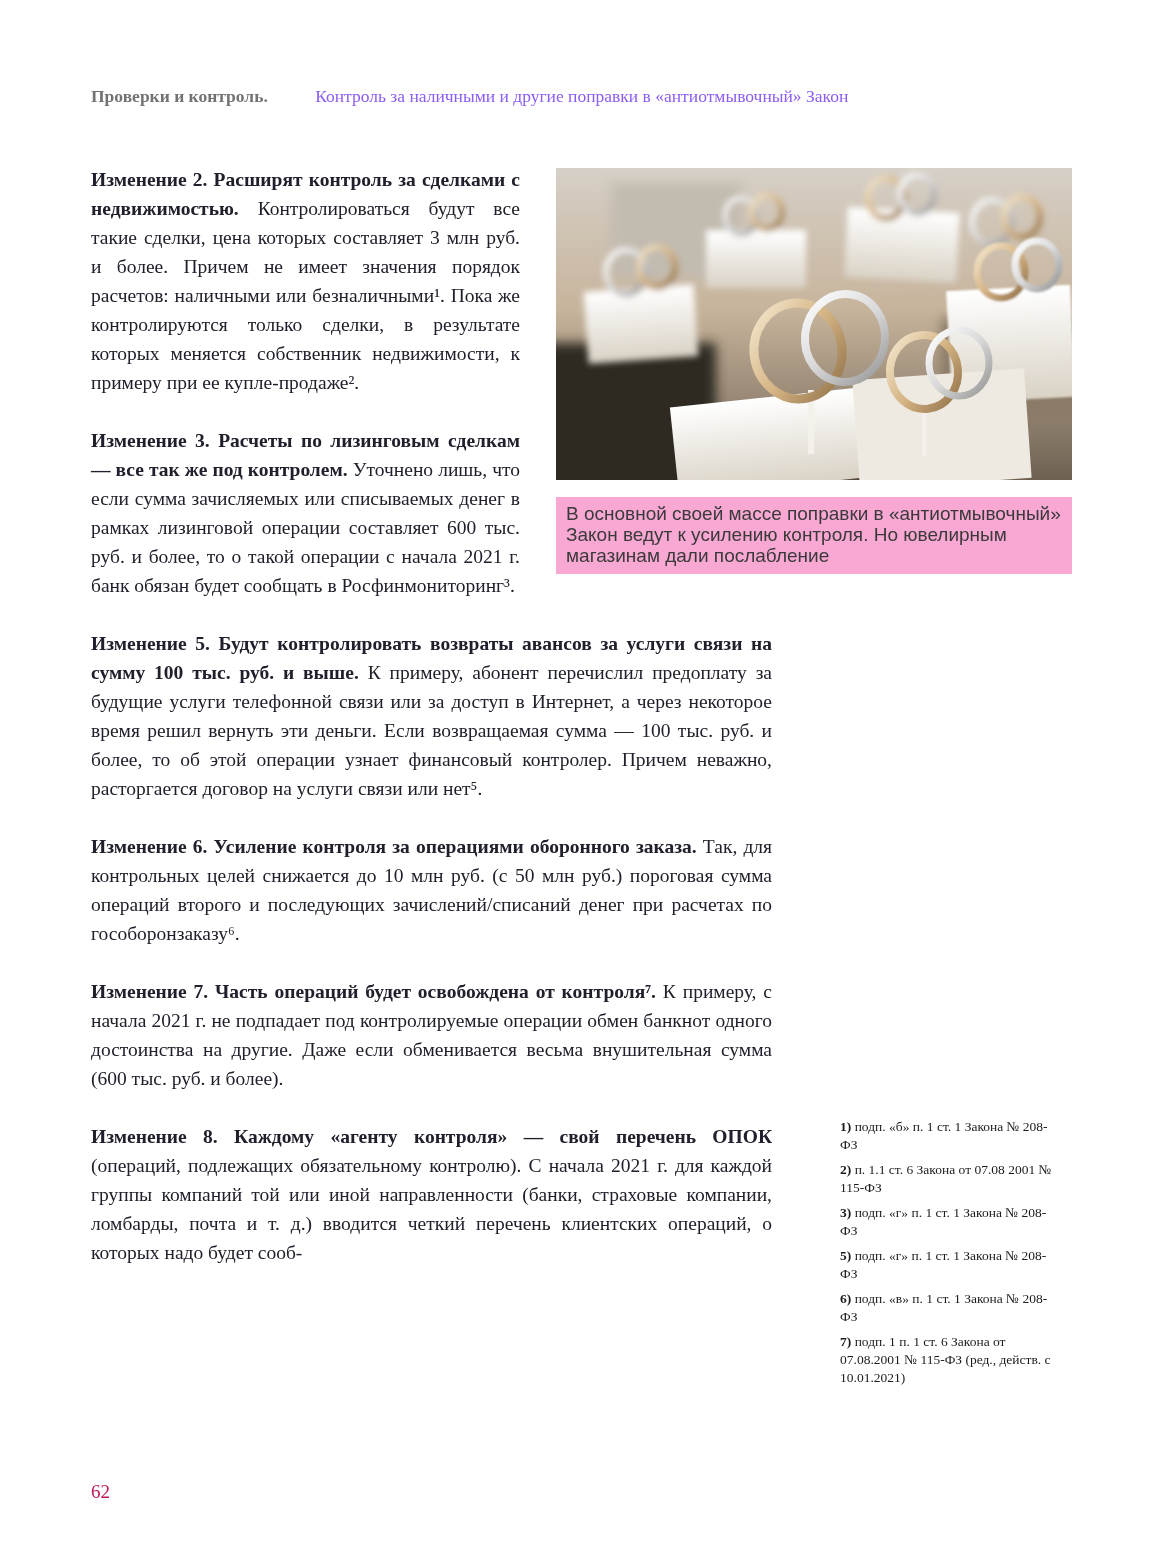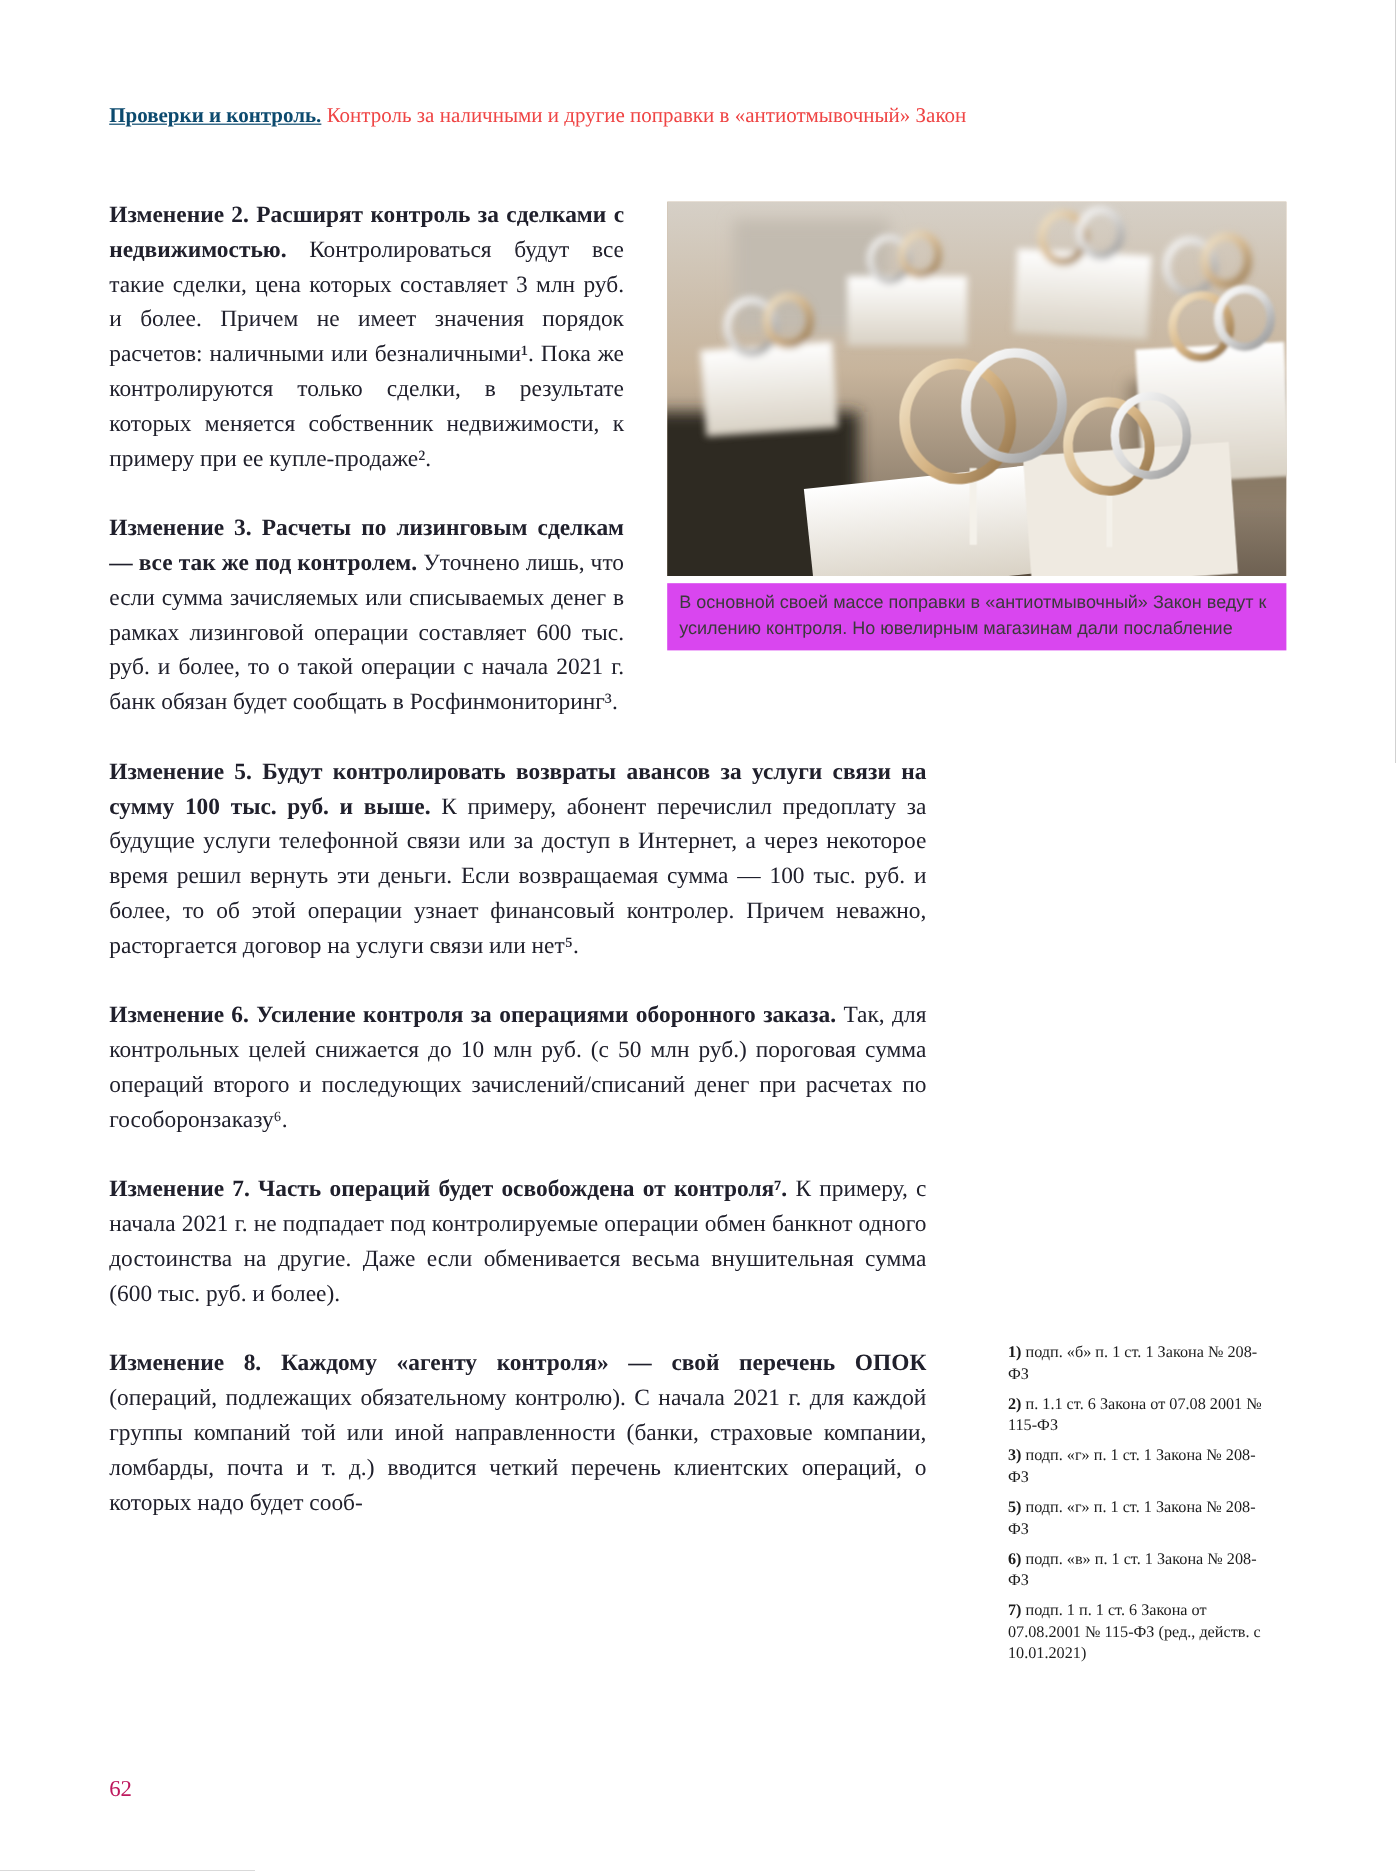--- a/index.html
+++ b/index.html
@@ -9,37 +9,37 @@
     background:#ffffff; margin:0 auto; overflow:hidden;
     color:#20202c;
   }
 
   
   .page-header {
     position:absolute; left:91px; top:84px; width:990px;
     font-family:"Liberation Serif", serif;
     font-size:17.5px; line-height:24px;
   }
-  .rubric { font-weight:bold; color:#0c4a6e;text-decoration:underline; }
-  .subtitle { color:#ef4444; }
+  .rubric { font-weight:bold; color:#737373; }
+  .subtitle { color:#8b5cf6;margin-left:43px; }
 
   
   .figure {
     position:absolute; left:556px; top:168px; width:516px;
   }
   .photo {
     width:516px; height:312px; overflow:hidden;
     background:#c7b49c;
   }
   .photo svg { display:block; }
   .caption {
-    margin-top:6px; padding:6px 10px 8px 10px;
-    background:#d946ef;
+    margin-top:17px; padding:6px 10px 8px 10px;
+    background:#f9a8d4;
     font-family:"Liberation Sans", sans-serif;
-    font-size:15px; line-height:21px; color:#3a3a3a;
+    font-size:19px; line-height:21px; color:#3a3a3a;
   }
 
   
   .main-col {
     position:absolute; left:91px; top:165px; width:681px;
     font-size:19.5px; line-height:29px; text-align:justify;
     color:#20202c;
   }
   .float-shim {
     float:right; width:252px; height:400px;

